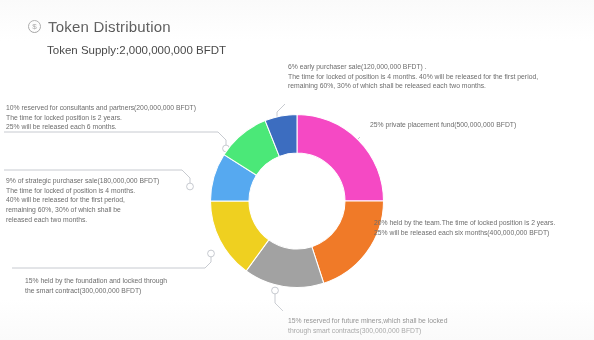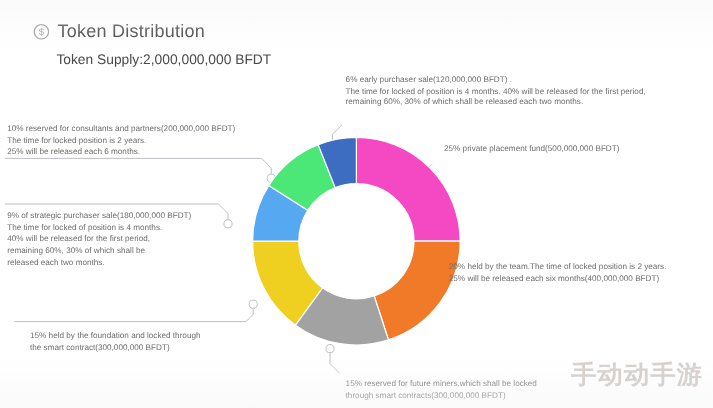--- a/index.html
+++ b/index.html
@@ -139,14 +139,13 @@
 40% will be released for the first period,
 remaining 60%, 30% of which shall be
 released each two months.</div>
 
   <div class="anno big" style="left:6px;top:103px;width:230px;">10% reserved for consultants and partners(200,000,000 BFDT)
 The time for locked position is 2 years.
 25% will be released each 6 months.</div>
 
   <div class="edge-tint"></div>
 
-  <div class="watermark">手动动手游</div>
 </div>
 
 </body></html>

